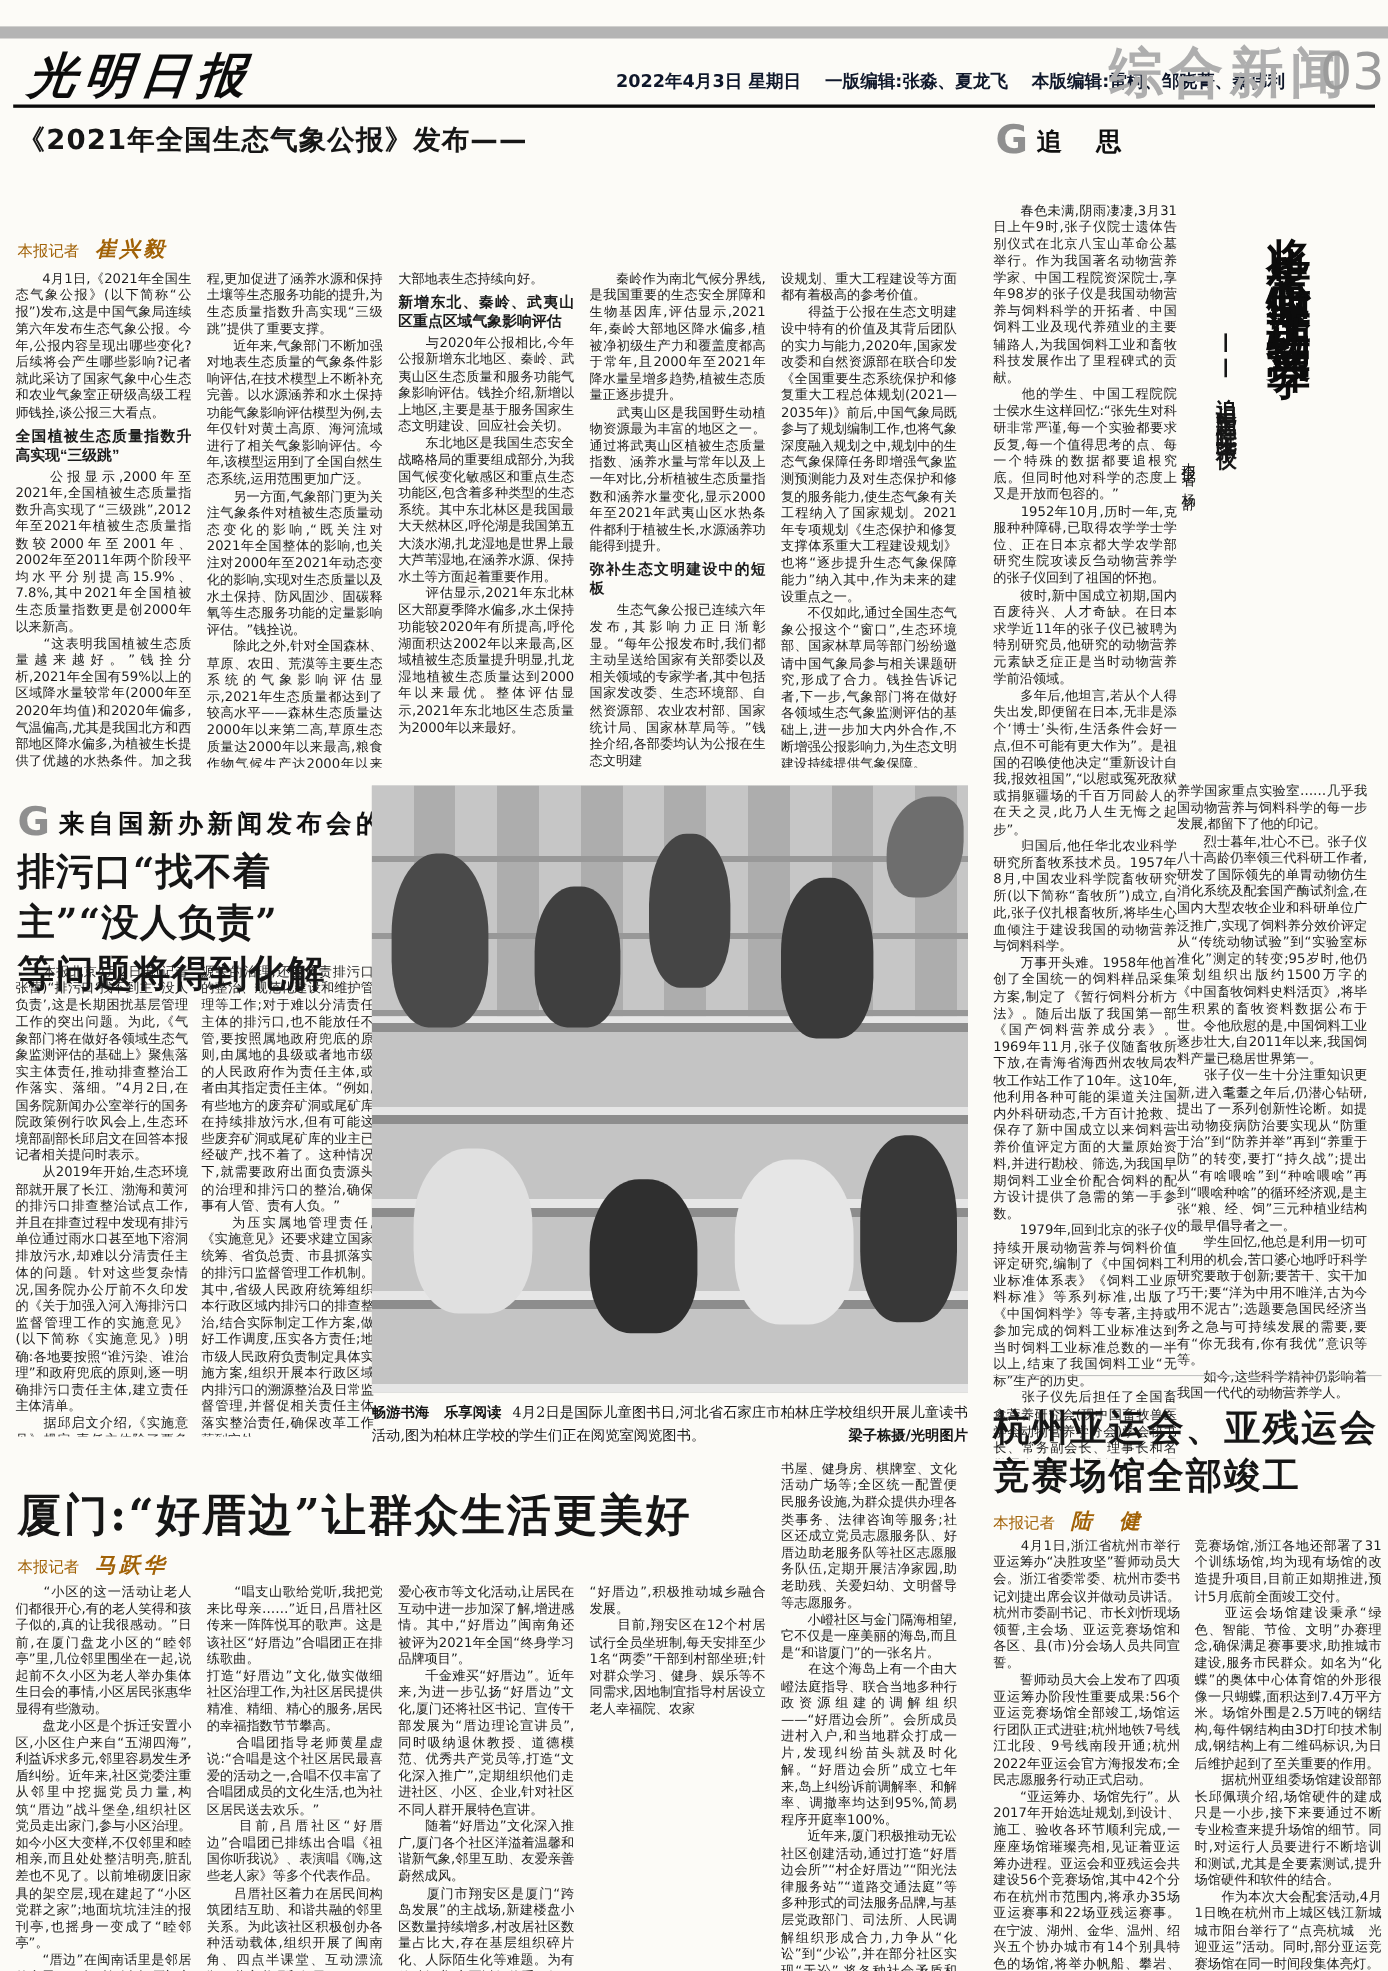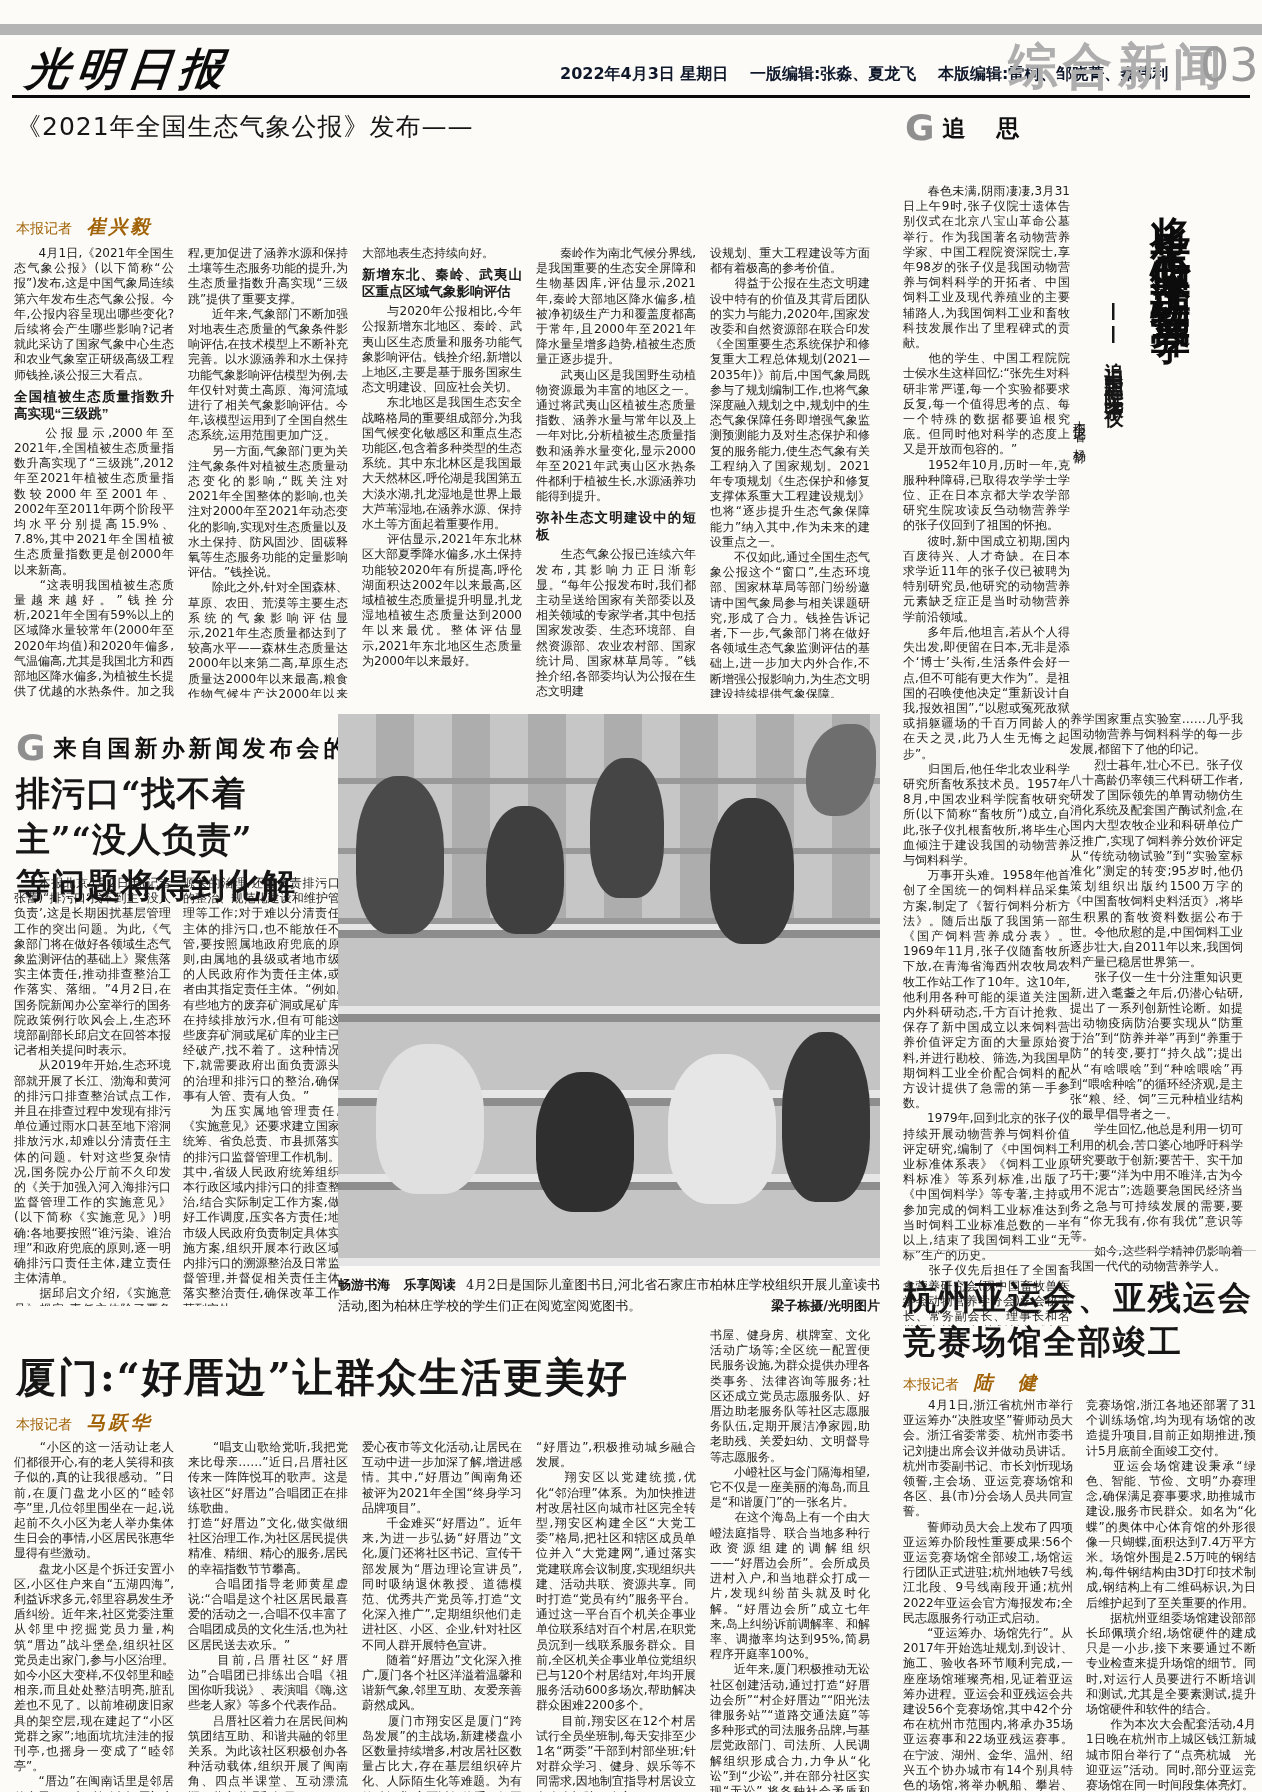--- a/index.html
+++ b/index.html
@@ -17,21 +17,21 @@
   
   .col{width:160px;overflow:hidden;text-align:justify;font-size:12px;line-height:15.2px;color:#1c1c1c;}
   .blk{margin:0;}
   .blk-h{font-weight:bold;font-size:13.5px;line-height:17px;margin:5px 0 4px;font-family:Liberation Sans, sans-serif;}
   .byline{font-size:14px;color:#a16207;}
   .byline .byname{font:italic bold 19px "DejaVu Serif",serif;margin-left:10px;letter-spacing:3px;}
   .g-mark{font:bold 36px "DejaVu Sans",sans-serif;color:#8f8f8f;margin-right:8px;line-height:1;}
   .g-label{font-weight:bold;font-size:23px;letter-spacing:4px;color:#101010;}
   .sec-head{display:flex;align-items:center;}
   
-  .lead-kicker{left:16px;top:110px;font-weight:normal;font-size:25px;letter-spacing:1px;}
+  .lead-kicker{left:16px;top:110px;font-weight:bold;font-size:25px;letter-spacing:1px;}
   .lead-headline{left:16px;top:144px;font:bold 47px "DejaVu Serif",serif;letter-spacing:3px;white-space:nowrap;}
   .lead-byline{left:16px;top:214px;}
   .lead-cols{left:14px;top:246px;width:856px;height:452px;display:flex;gap:14px;}
   .lead-cols .col{height:452px;}
   
   .mem-header{left:905px;top:110px;}
   .mem-body{left:903px;top:184px;width:353px;display:flex;align-items:flex-start;}
   .mem-col-left{width:167px;height:1142px;}
   .mem-right{width:173px;}
   .mem-headline{height:522px;writing-mode:vertical-rl;text-align:start;margin-bottom:6px;}
@@ -211,21 +211,20 @@
         <div class="blk blk-p">　　吕厝社区着力在居民间构筑团结互助、和谐共融的邻里关系。为此该社区积极创办各种活动载体,组织开展了闽南角、四点半课堂、互动漂流瓶、共享书吧和邻里</div>
       </div>
     <div class="col">
         <div class="blk blk-c">爱心夜市等文化活动,让居民在互动中进一步加深了解,增进感情。其中,“好厝边”闽南角还被评为2021年全国“终身学习品牌项目”。</div>
         <div class="blk blk-p">　　千金难买“好厝边”。近年来,为进一步弘扬“好厝边”文化,厦门还将社区书记、宣传干部发展为“厝边理论宣讲员”,同时吸纳退休教授、道德模范、优秀共产党员等,打造“文化深入推广”,定期组织他们走进社区、小区、企业,针对社区不同人群开展特色宣讲。</div>
         <div class="blk blk-p">　　随着“好厝边”文化深入推广,厦门各个社区洋溢着温馨和谐新气象,邻里互助、友爱亲善蔚然成风。</div>
         <div class="blk blk-p">　　厦门市翔安区是厦门“跨岛发展”的主战场,新建楼盘小区数量持续增多,村改居社区数量占比大,存在基层组织碎片化、人际陌生化等难题。为有效破解,翔安区以好体系、好平台、好阵地“邻”聚</div>
       </div>
     <div class="col">
         <div class="blk blk-c">“好厝边”,积极推动城乡融合发展。</div>
-        <div class="blk blk-p">　　翔安区以党建统揽,优化“邻治理”体系。为加快推进村改居社区向城市社区完全转型,翔安区构建全区“大党工委”格局,把社区和辖区成员单位并入“大党建网”,通过落实党建联席会议制度,实现组织共建、活动共联、资源共享。同时打造“党员有约”服务平台。通过这一平台百个机关企事业单位联系结对百个村居,在职党员沉到一线联系服务群众。目前,全区机关企事业单位党组织已与120个村居结对,年均开展服务活动600多场次,帮助解决群众困难2200多个。</div>
         <div class="blk blk-p">　　目前,翔安区在12个村居试行全员坐班制,每天安排至少1名“两委”干部到村部坐班;针对群众学习、健身、娱乐等不同需求,因地制宜指导村居设立老人幸福院、农家</div>
       </div>
     <div class="col tall">
         <div class="blk blk-c">书屋、健身房、棋牌室、文化活动广场等;全区统一配置便民服务设施,为群众提供办理各类事务、法律咨询等服务;社区还成立党员志愿服务队、好厝边助老服务队等社区志愿服务队伍,定期开展洁净家园,助老助残、关爱妇幼、文明督导等志愿服务。</div>
         <div class="blk blk-p">　　小嶝社区与金门隔海相望,它不仅是一座美丽的海岛,而且是“和谐厦门”的一张名片。</div>
         <div class="blk blk-p">　　在这个海岛上有一个由大嶝法庭指导、联合当地多种行政资源组建的调解组织——“好厝边会所”。会所成员进村入户,和当地群众打成一片,发现纠纷苗头就及时化解。“好厝边会所”成立七年来,岛上纠纷诉前调解率、和解率、调撤率均达到95%,简易程序开庭率100%。</div>
         <div class="blk blk-p">　　近年来,厦门积极推动无讼社区创建活动,通过打造“好厝边会所”“村企好厝边”“阳光法律服务站”“道路交通法庭”等多种形式的司法服务品牌,与基层党政部门、司法所、人民调解组织形成合力,力争从“化讼”到“少讼”,并在部分社区实现“无讼”,将各种社会矛盾和纠纷化解在基层。</div>
       </div>
   </div>
 

